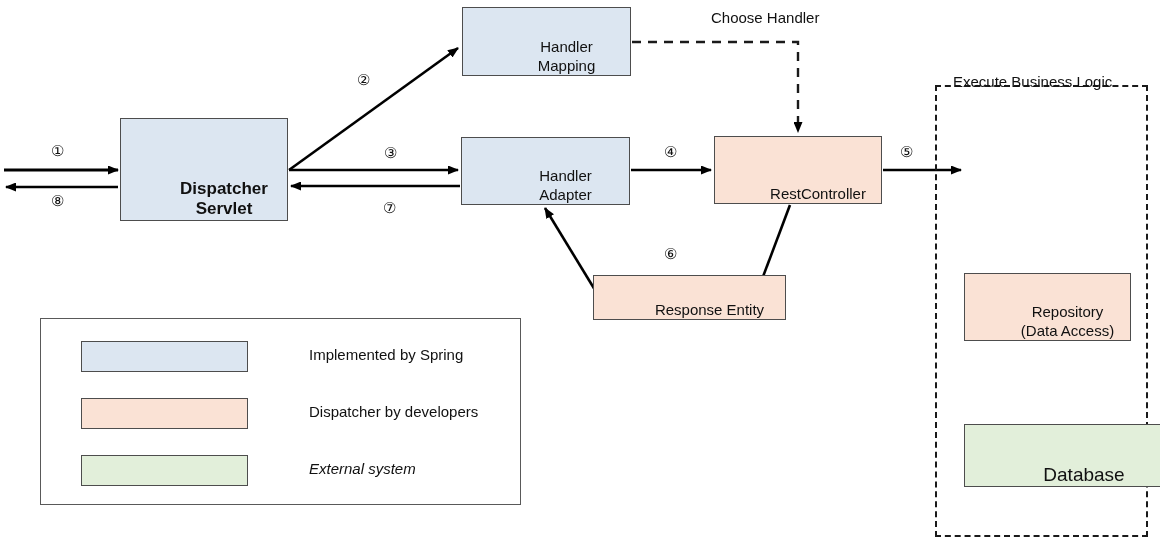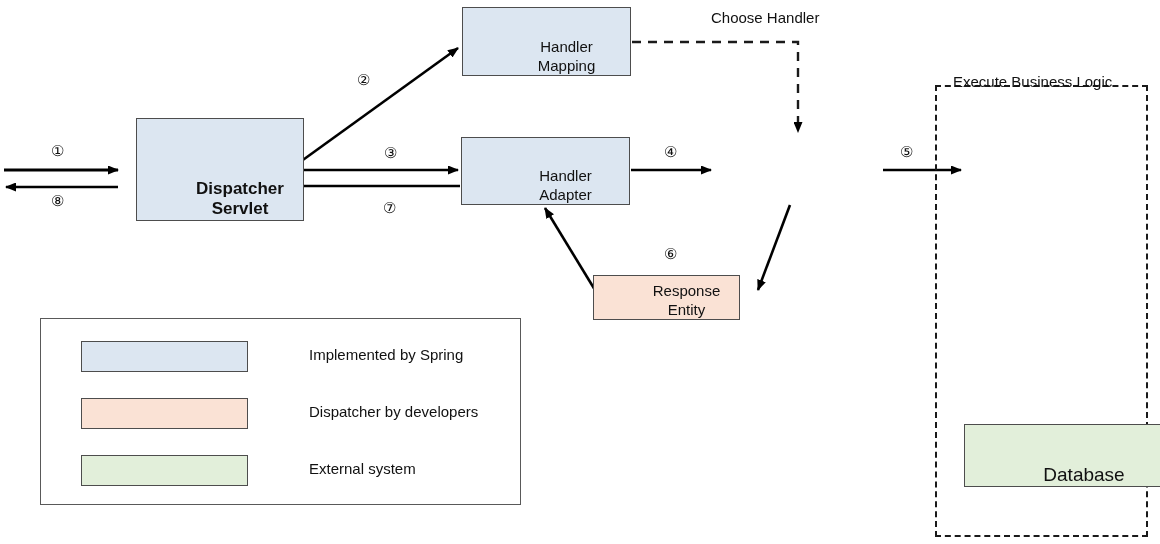--- a/index.html
+++ b/index.html
@@ -33,21 +33,21 @@
     text-align: center;
     line-height: 1.22;
     color: #111111;
     font-size: 15px;
     padding-left: 40px;
   }
   .node.blue   { background: #dce6f1; }
   .node.peach  { background: #fae2d5; }
   .node.green  { background: #e2efda; }
   .node .txt { display: block; white-space: pre-line; }
-  .node.bold { font-weight: bold; font-size: 17px; margin-left: 16px; }
+  .node.bold { font-weight: bold; font-size: 17px; }
   .node.big  { font-size: 19px; }
 
   .marker {
     position: absolute;
     font-size: 15px;
     color: #111111;
     white-space: nowrap;
   }
   .plainlabel {
     position: absolute;
@@ -123,26 +123,33 @@
   <div class="node blue" style="left:462px; top:7px; width:169px; height:69px;">
     <span class="txt">Handler
 Mapping</span>
   </div>
 
   <div class="node blue" style="left:461px; top:137px; width:169px; height:68px;">
     <span class="txt">Handler
 Adapter</span>
   </div>
 
+  <div class="node peach" style="left:714px; top:136px; width:168px; height:68px;">
+    <span class="txt">RestController</span>
+  </div>
 
-  <div class="node peach" style="left:593px; top:275px; width:147px; height:45px;">
+  <div class="node peach" style="left:593px; top:275px; width:193px; height:45px;">
     <span class="txt">Response Entity</span>
   </div>
 
 
+  <div class="node peach" style="left:964px; top:273px; width:167px; height:68px;">
+    <span class="txt">Repository
+(Data Access)</span>
+  </div>
 
   <div class="node green big" style="left:964px; top:424px; width:200px; height:63px;">
     <span class="txt">Database</span>
   </div>
 
   <div class="marker" style="left:51px; top:142px;">①</div>
   <div class="marker" style="left:357px; top:71px;">②</div>
   <div class="marker" style="left:384px; top:144px;">③</div>
   <div class="marker" style="left:664px; top:143px;">④</div>
   <div class="marker" style="left:900px; top:143px;">⑤</div>
@@ -154,16 +161,16 @@
   <div class="plainlabel" style="left:953px; top:44px;margin-top:29px;">Execute Business Logic</div>
 
   <div class="legend-box" style="left:40px; top:318px; width:481px; height:187px;">
     <div class="legend-swatch" style="left:40px; top:22px; width:167px; height:31px; background:#dce6f1;"></div>
     <div class="legend-text" style="left:268px; top:27px;">Implemented by Spring</div>
 
     <div class="legend-swatch" style="left:40px; top:79px; width:167px; height:31px; background:#fae2d5;"></div>
     <div class="legend-text" style="left:268px; top:84px;">Dispatcher by developers</div>
 
     <div class="legend-swatch" style="left:40px; top:136px; width:167px; height:31px; background:#e2efda;"></div>
-    <div class="legend-text" style="left:268px; top:141px;">External system</div>
+    <div class="legend-text" style="left:268px; top:141px;font-style:italic;">External system</div>
   </div>
 
 </div>
 
 </body></html>

